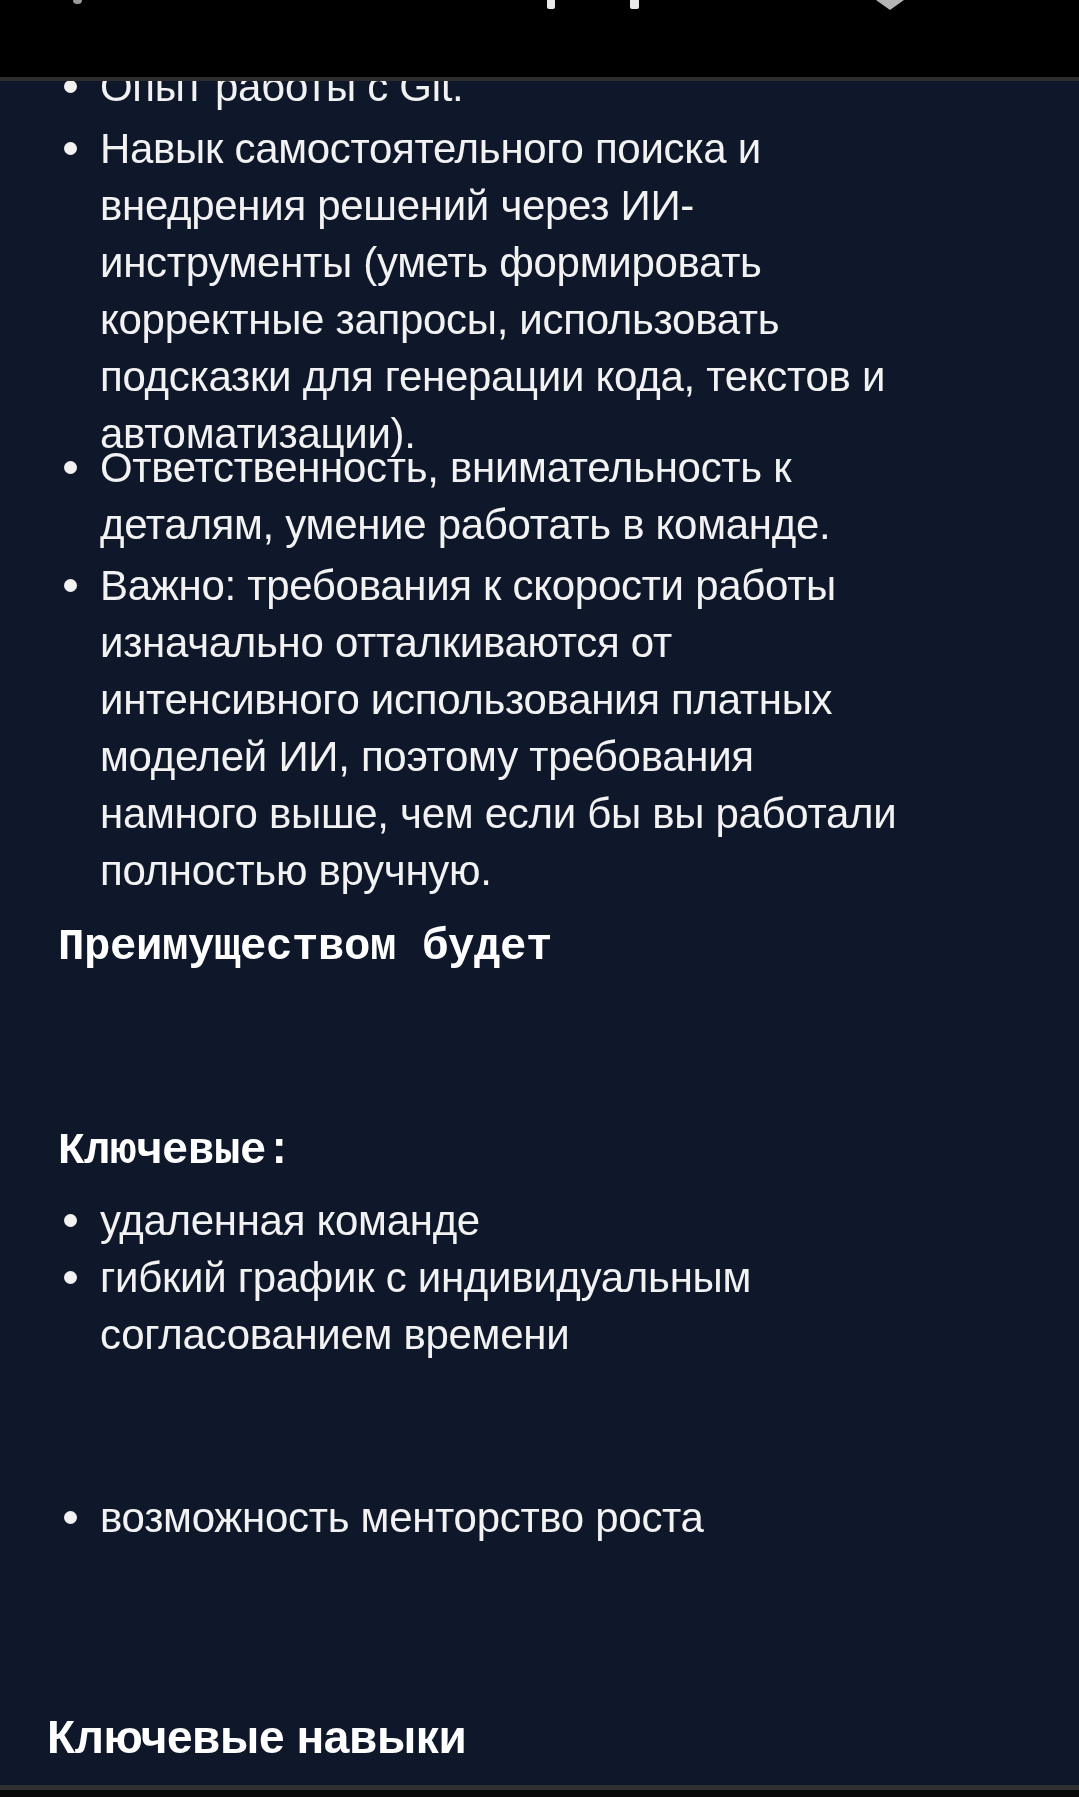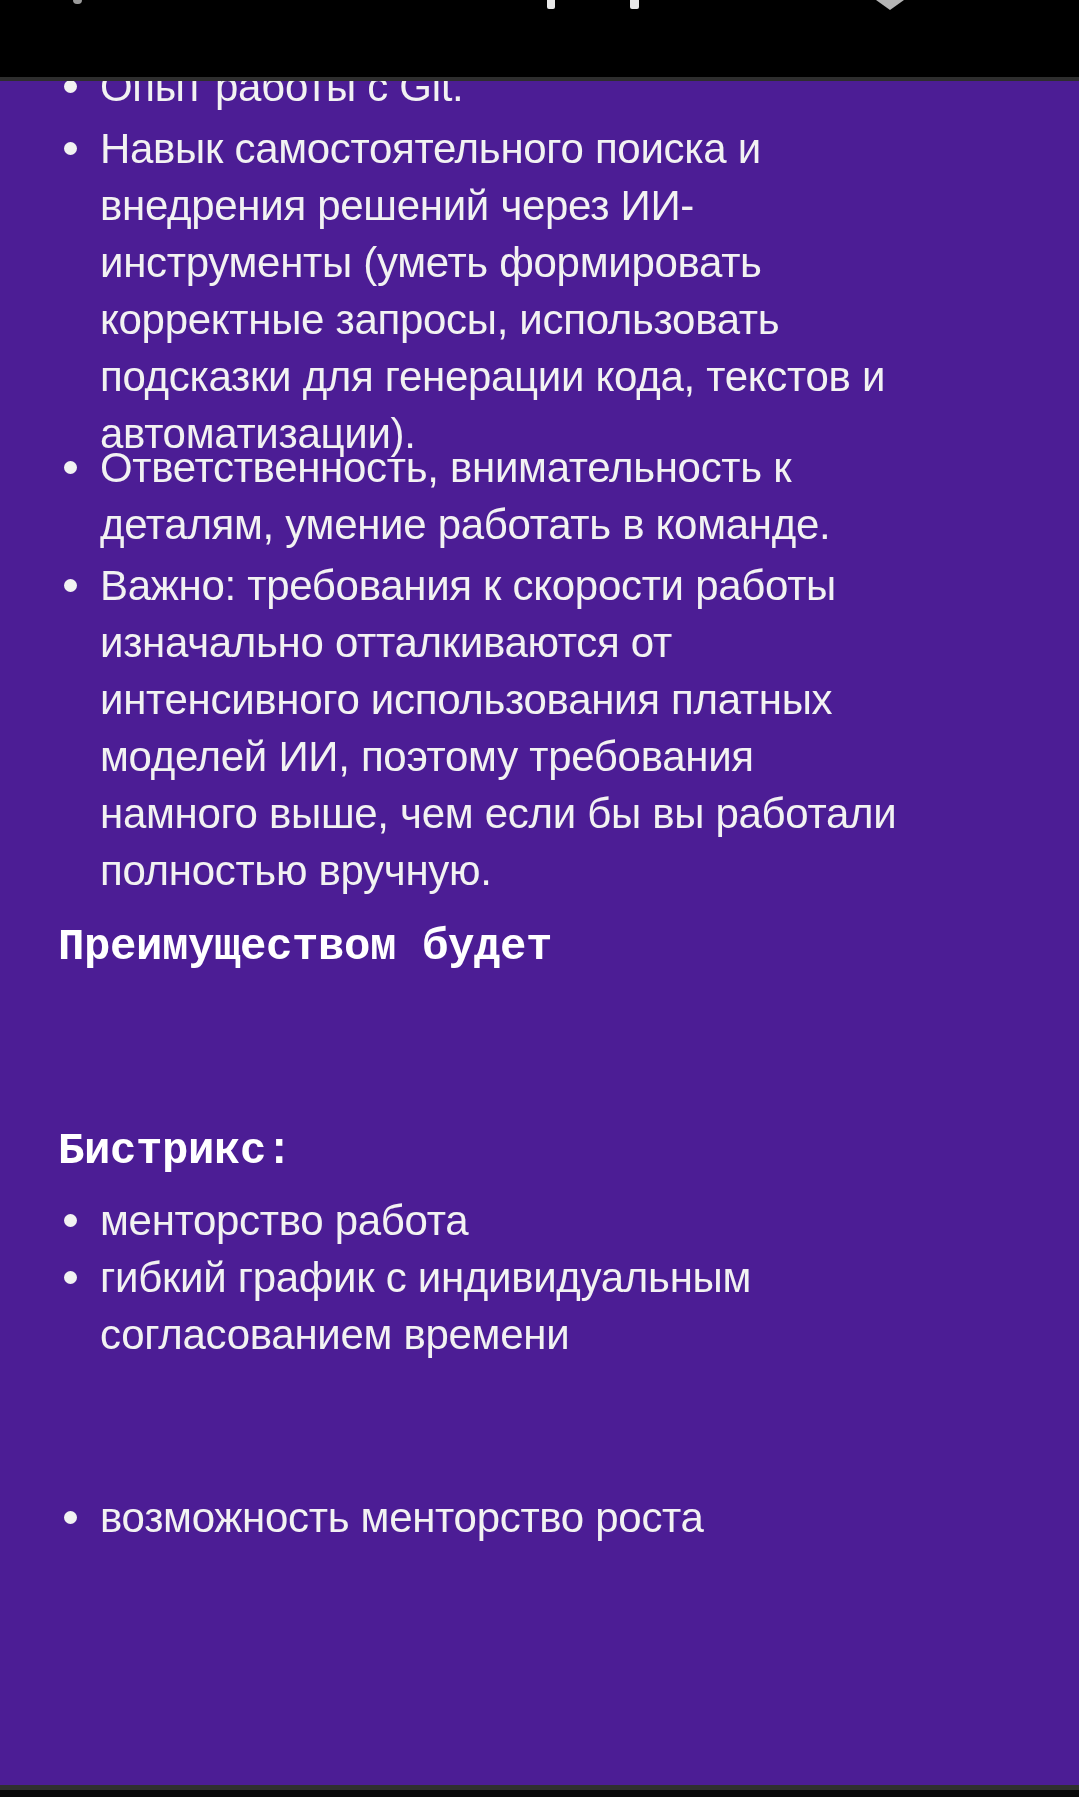--- a/index.html
+++ b/index.html
@@ -1,19 +1,19 @@
 <!DOCTYPE html>
 <html><head>
 <meta charset="utf-8">
 <style>
   html,body{margin:0;padding:0;background:#000;}
   #screen{
     position:relative;
     width:1079px;height:1797px;
-    background:#4c1d95;
+    background:#0f172a;
     overflow:hidden;
     font-family:"Liberation Sans", sans-serif;
     color:#f2f2f2;
   }
   
   .header-bar{
     position:absolute;top:0;left:0;right:0;height:77px;
     background:#000;border-bottom:4px solid #2e2e2e;z-index:10;
   }
   .frag-dot{
@@ -89,39 +89,40 @@
     </div>
 
     <div class="bullet-item" style="top:557px">
       <span class="dot"></span>
       <div>Важно: требования к скорости работы<br>изначально отталкиваются от<br>интенсивного использования платных<br>моделей ИИ, поэтому требования<br>намного выше, чем если бы вы работали<br>полностью вручную.</div>
     </div>
 
     <div class="section-heading" style="top:919px">Преимуществом будет</div>
 
 
-    <div class="section-heading" style="top:1123px">Бистрикс:</div>
+    <div class="section-heading" style="top:1123px">Ключевые:</div>
 
     <div class="bullet-item" style="top:1192px">
       <span class="dot"></span>
-      <div>менторство работа</div>
+      <div>удаленная команде</div>
     </div>
 
     <div class="bullet-item" style="top:1249px">
       <span class="dot"></span>
       <div>гибкий график с индивидуальным<br>согласованием времени</div>
     </div>
 
 
     <div class="bullet-item" style="top:1489px">
       <span class="dot"></span>
       <div>возможность менторство роста</div>
     </div>
 
 
+    <div class="page-section-heading" style="top:1708px">Ключевые навыки</div>
 
     <div class="bottom-divider"></div>
     <div class="bottom-strip"></div>
   </div>
 
   <div class="header-bar">
     <span class="frag-dot"></span>
     <span class="frag-bar1"></span>
     <span class="frag-bar2"></span>
     <span class="frag-chevron"></span>

